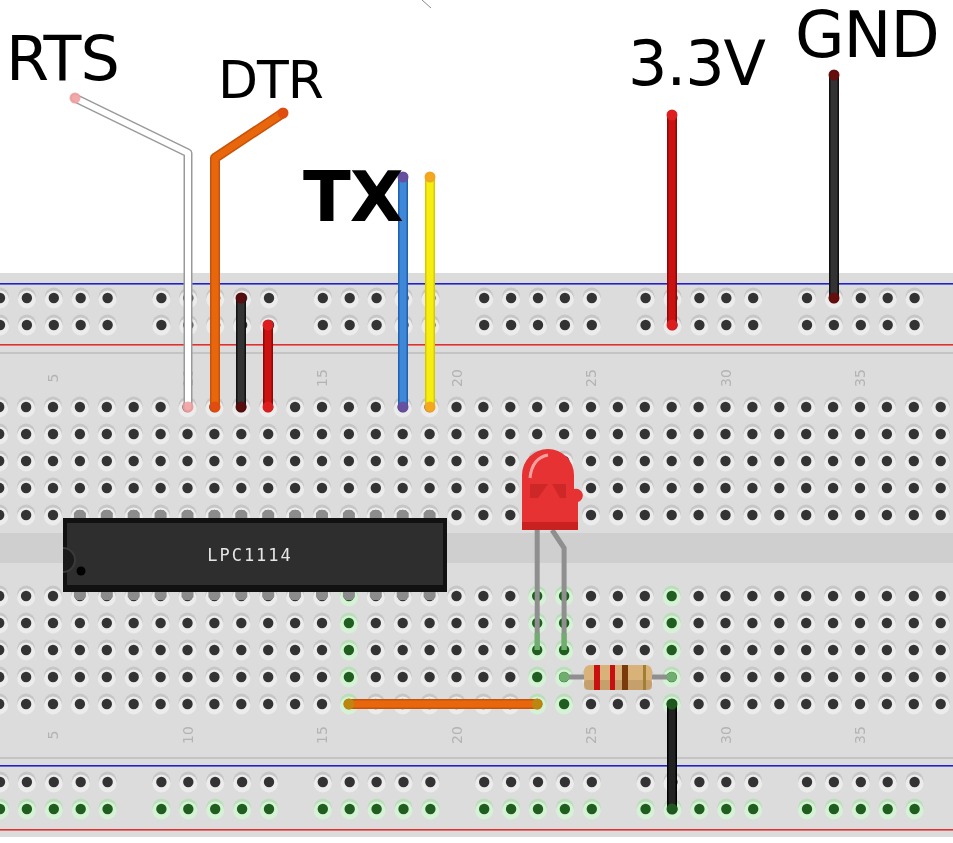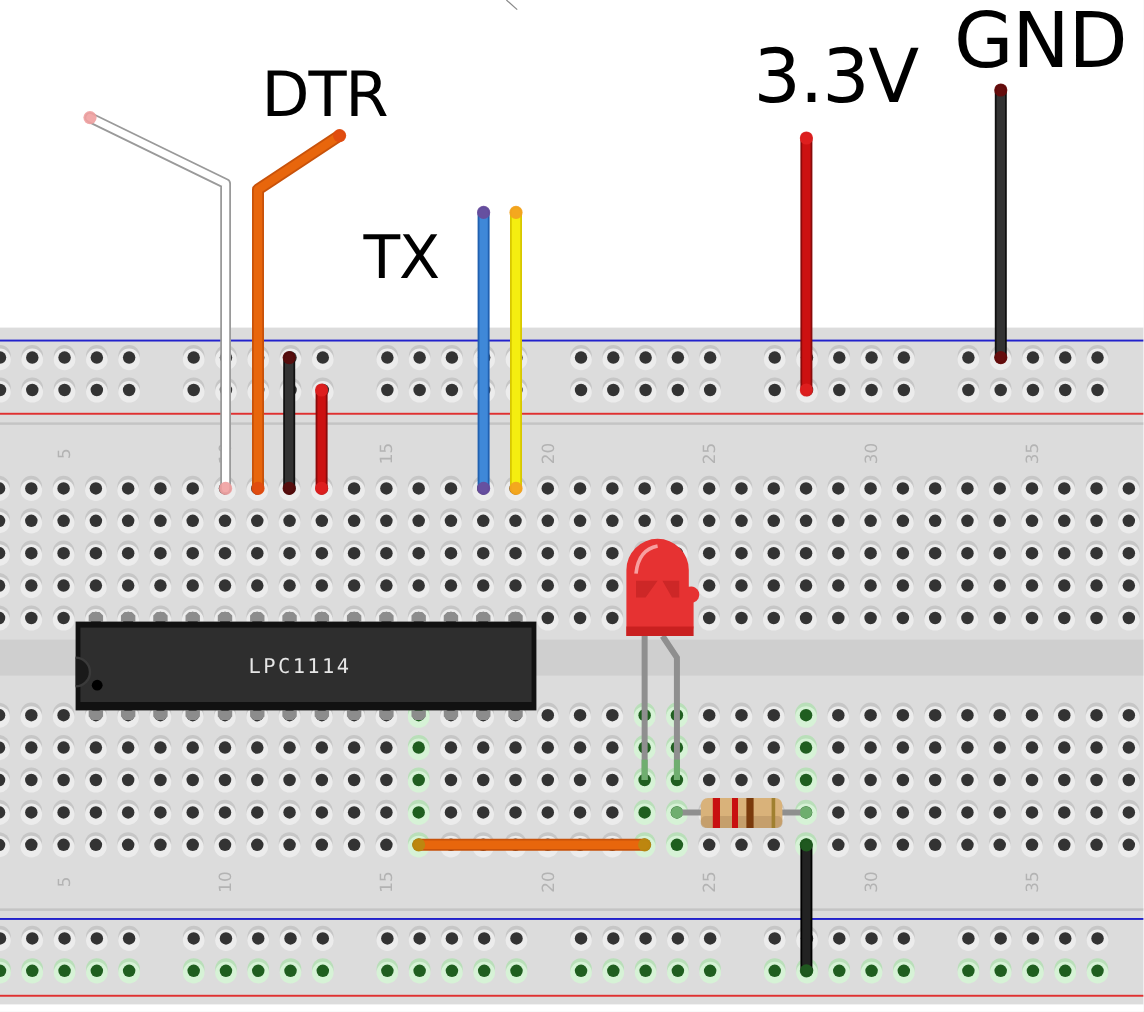--- a/index.html
+++ b/index.html
@@ -2558,17 +2558,18 @@
         </g>
         <g>
           <path d="M672,704 L672,809" stroke="#000" stroke-width="10" fill="none" stroke-linecap="round" stroke-linejoin="round"></path>
           <path d="M672,704 L672,809" stroke="#222222" stroke-width="7" fill="none" stroke-linecap="round" stroke-linejoin="round"></path>
           <circle cx="672" cy="704" r="5.5" fill="#1f5e1f" opacity="0.9"></circle>
           <circle cx="672" cy="809" r="5.5" fill="#1f5e1f" opacity="0.9"></circle>
         </g>
       </g>
   </svg>
 
+  <div class="lbl" style="left:6px;top:28px;font-size:62px;">RTS</div>
   <div class="lbl" style="left:218px;top:54px;font-size:52px;">DTR</div>
-  <div class="lbl" style="left:303px;top:190px;font-size:50px;">TX</div>
+  <div class="lbl" style="left:303px;top:162px;font-size:70px;font-weight:bold;">TX</div>
   <div class="lbl" style="left:628px;top:33px;font-size:62px;">3.3V</div>
   <div class="lbl" style="left:795px;top:3px;font-size:64px;">GND</div>
 </div>
 
 </body></html>

